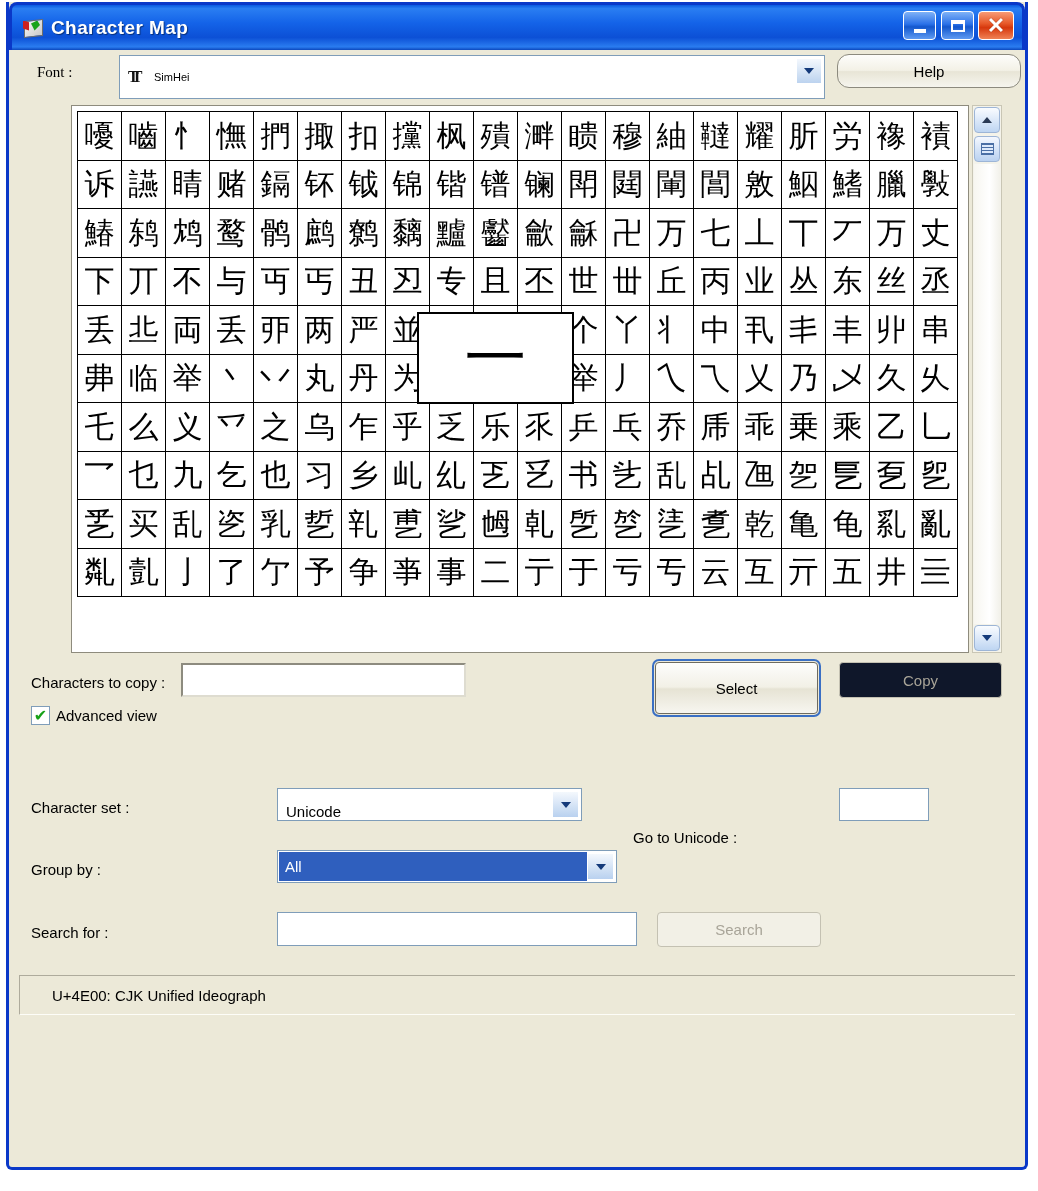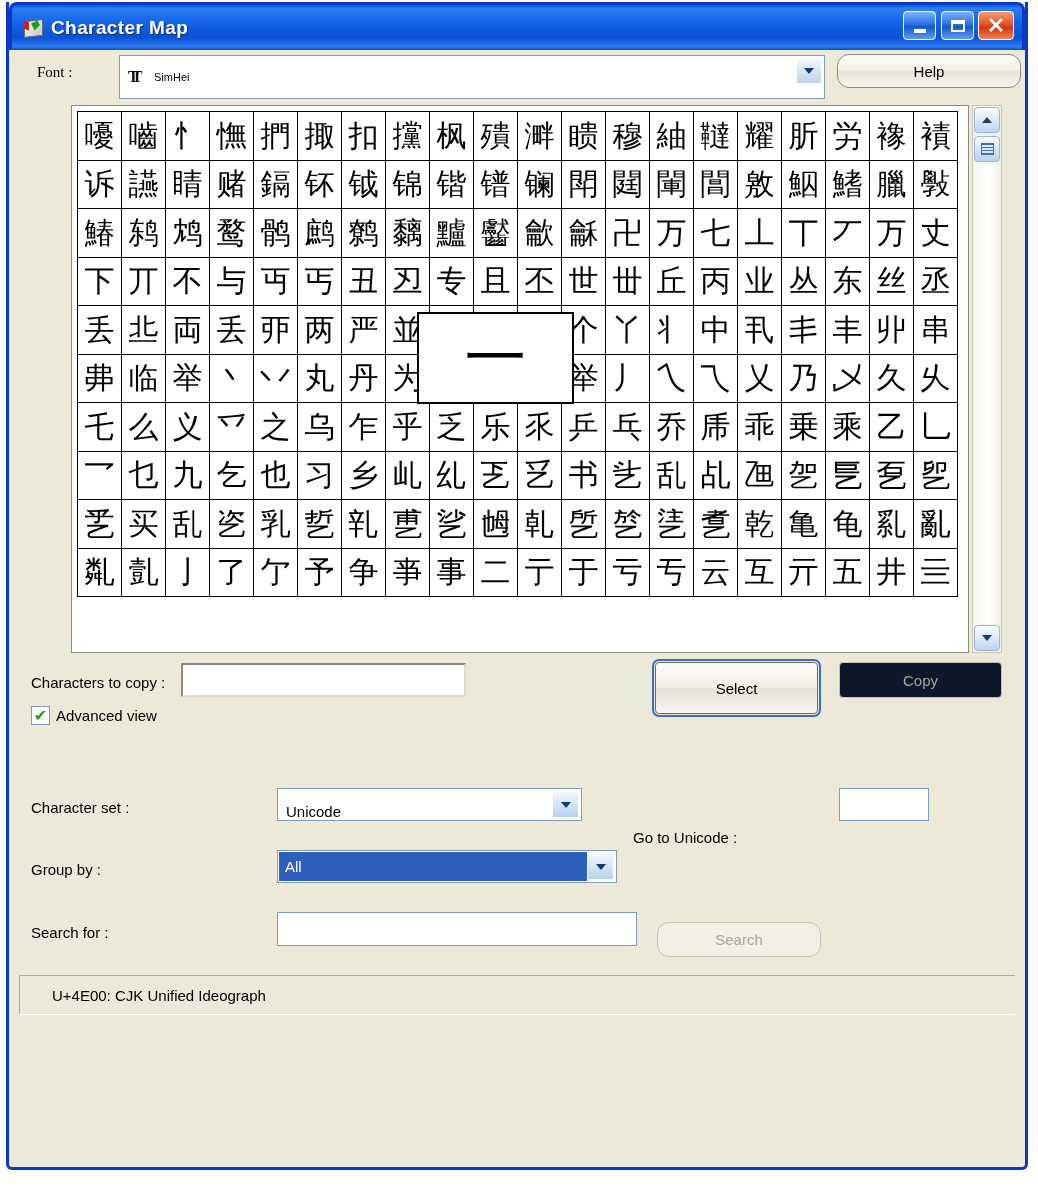--- a/index.html
+++ b/index.html
@@ -193,22 +193,22 @@
   }
 
   
   #sf-label{position:absolute;left:22px;top:874px;}
   #sf-input{
     position:absolute;left:268px;top:862px;width:360px;height:34px;
     background:#fff;border:1px solid #7f9db9;box-sizing:border-box;
   }
   #search-btn{
     position:absolute;left:648px;top:862px;width:164px;height:35px;
-    background:#f2f0e6;border:1px solid #c4c1b2;border-radius:12px;box-sizing:border-box;
-    display:flex;align-items:center;justify-content:center;font-size:15px;color:#a8a498;margin-top:10px;
+    background:#f2f0e6;border:1px solid #c4c1b2;border-radius:4px;box-sizing:border-box;
+    display:flex;align-items:center;justify-content:center;font-size:15px;color:#a8a498;
   }
 
   
   #status{
     position:absolute;left:10px;top:925px;width:996px;height:40px;
     background:#ece9d8;border:1px solid #aeab9c;border-right:none;border-bottom-color:#fdfdf8;
     box-sizing:border-box;display:flex;align-items:center;padding-left:20px;
   }
   #status-text{margin-left:12px;font-size:15px;color:#000;}
 </style>

